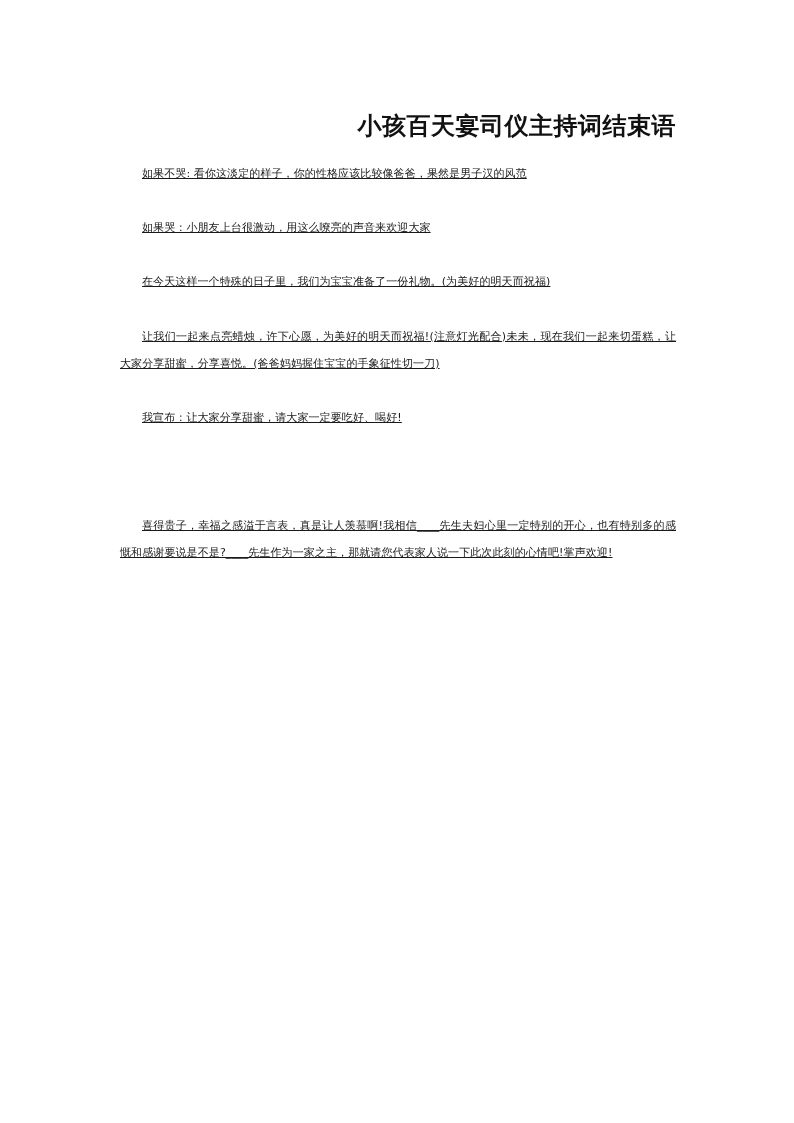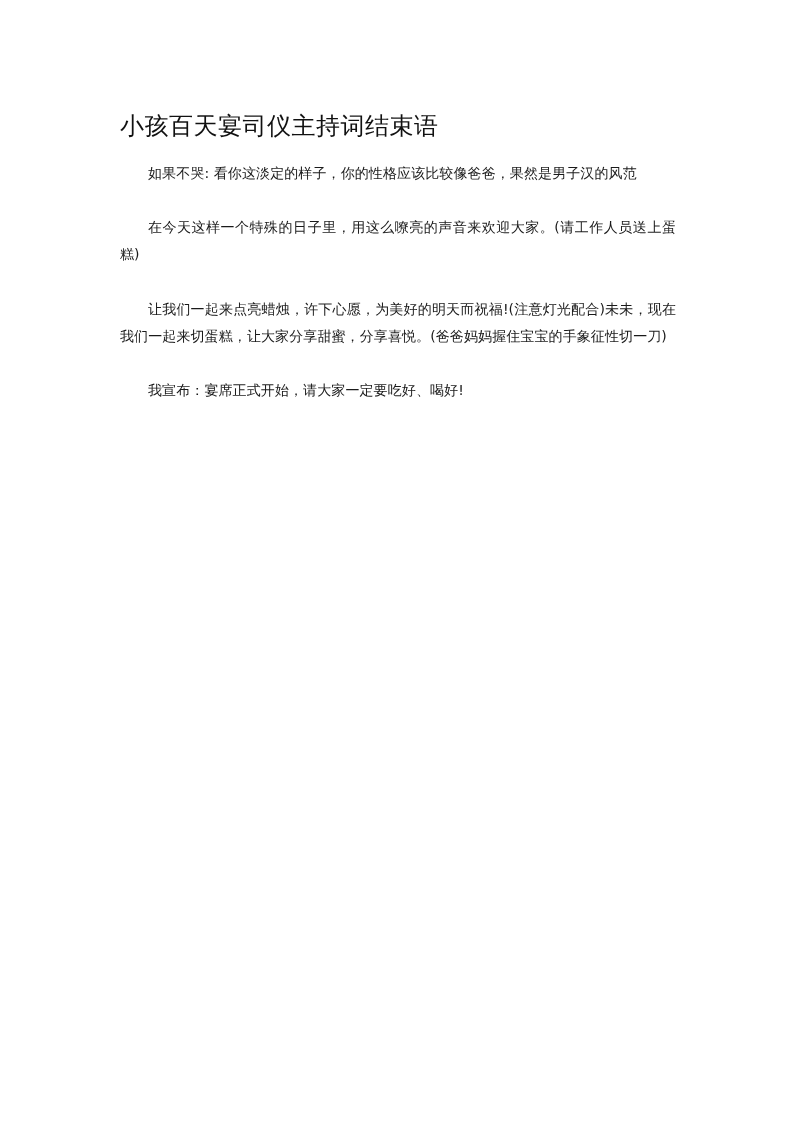--- a/index.html
+++ b/index.html
@@ -1,27 +1,29 @@
 <!DOCTYPE html>
 <html><head>
 <meta charset="utf-8">
 <style>
   html, body { margin: 0; padding: 0; background: #ffffff; }
   body { width: 794px; height: 1123px; position: relative; overflow: hidden;
          font-family: "DejaVu Sans", "Liberation Sans", sans-serif; color: #1a1a1a; }
   .page { position: absolute; left: 120px; top: 106px; width: 556px; }
-  .title { text-align: left; font-size: 24px; font-weight: normal; color: #111;
+  .title { text-align: right; font-size: 24px; font-weight: bold; color: #111;
            margin: 0 0 14px 0; line-height: 40px; letter-spacing: 0.5px; }
-  .para { font-size: 14px; line-height: 27.2px; text-indent: 2em; margin: 0 0 27px 0;
-          text-align: justify; letter-spacing: 0.1px; }
+  .para { font-size: 11px; line-height: 27.2px; text-indent: 2em; margin: 0 0 27px 0;
+          text-align: justify; letter-spacing: 0.1px; text-decoration: underline; }
   .spacer { height: 54px; }
 </style>
 </head>
 <body>
 
 <div class="page">
   <h1 class="title">小孩百天宴司仪主持词结束语</h1>
   <p class="para">如果不哭: 看你这淡定的样子，你的性格应该比较像爸爸，果然是男子汉的风范</p>
-  <p class="para">在今天这样一个特殊的日子里，用这么嘹亮的声音来欢迎大家。(请工作人员送上蛋糕)</p>
+  <p class="para">如果哭：小朋友上台很激动，用这么嘹亮的声音来欢迎大家</p>
+  <p class="para">在今天这样一个特殊的日子里，我们为宝宝准备了一份礼物。(为美好的明天而祝福)</p>
   <p class="para">让我们一起来点亮蜡烛，许下心愿，为美好的明天而祝福!(注意灯光配合)未未，现在我们一起来切蛋糕，让大家分享甜蜜，分享喜悦。(爸爸妈妈握住宝宝的手象征性切一刀)</p>
-  <p class="para">我宣布：宴席正式开始，请大家一定要吃好、喝好!</p>
+  <p class="para">我宣布：让大家分享甜蜜，请大家一定要吃好、喝好!</p>
   <div class="spacer"></div>
+  <p class="para">喜得贵子，幸福之感溢于言表，真是让人羡慕啊!我相信____先生夫妇心里一定特别的开心，也有特别多的感慨和感谢要说是不是?____先生作为一家之主，那就请您代表家人说一下此次此刻的心情吧!掌声欢迎!</p>
 </div>
 
 </body></html>

